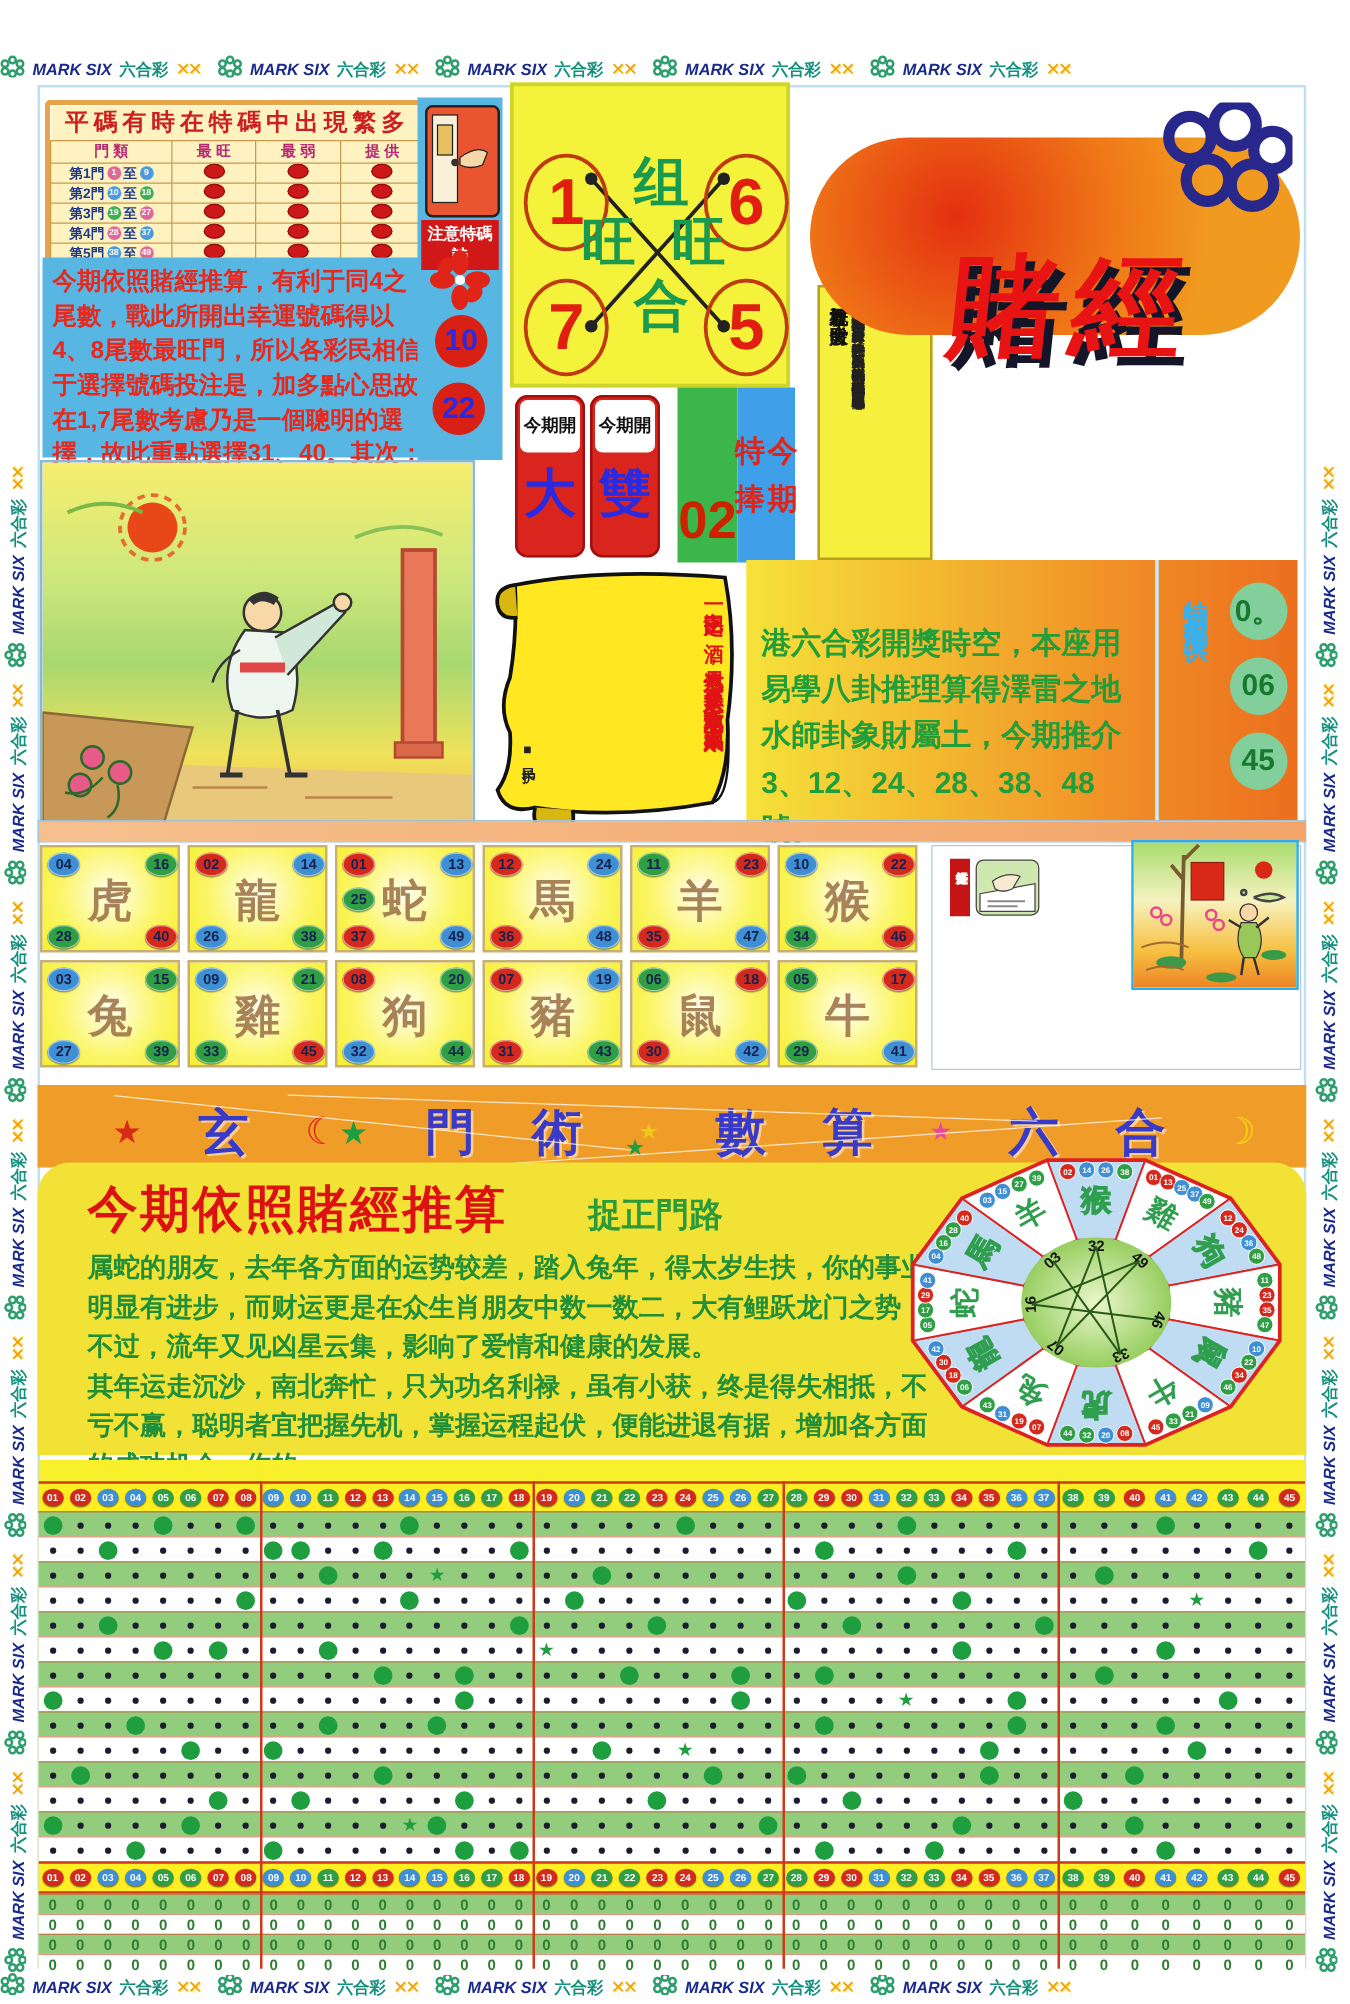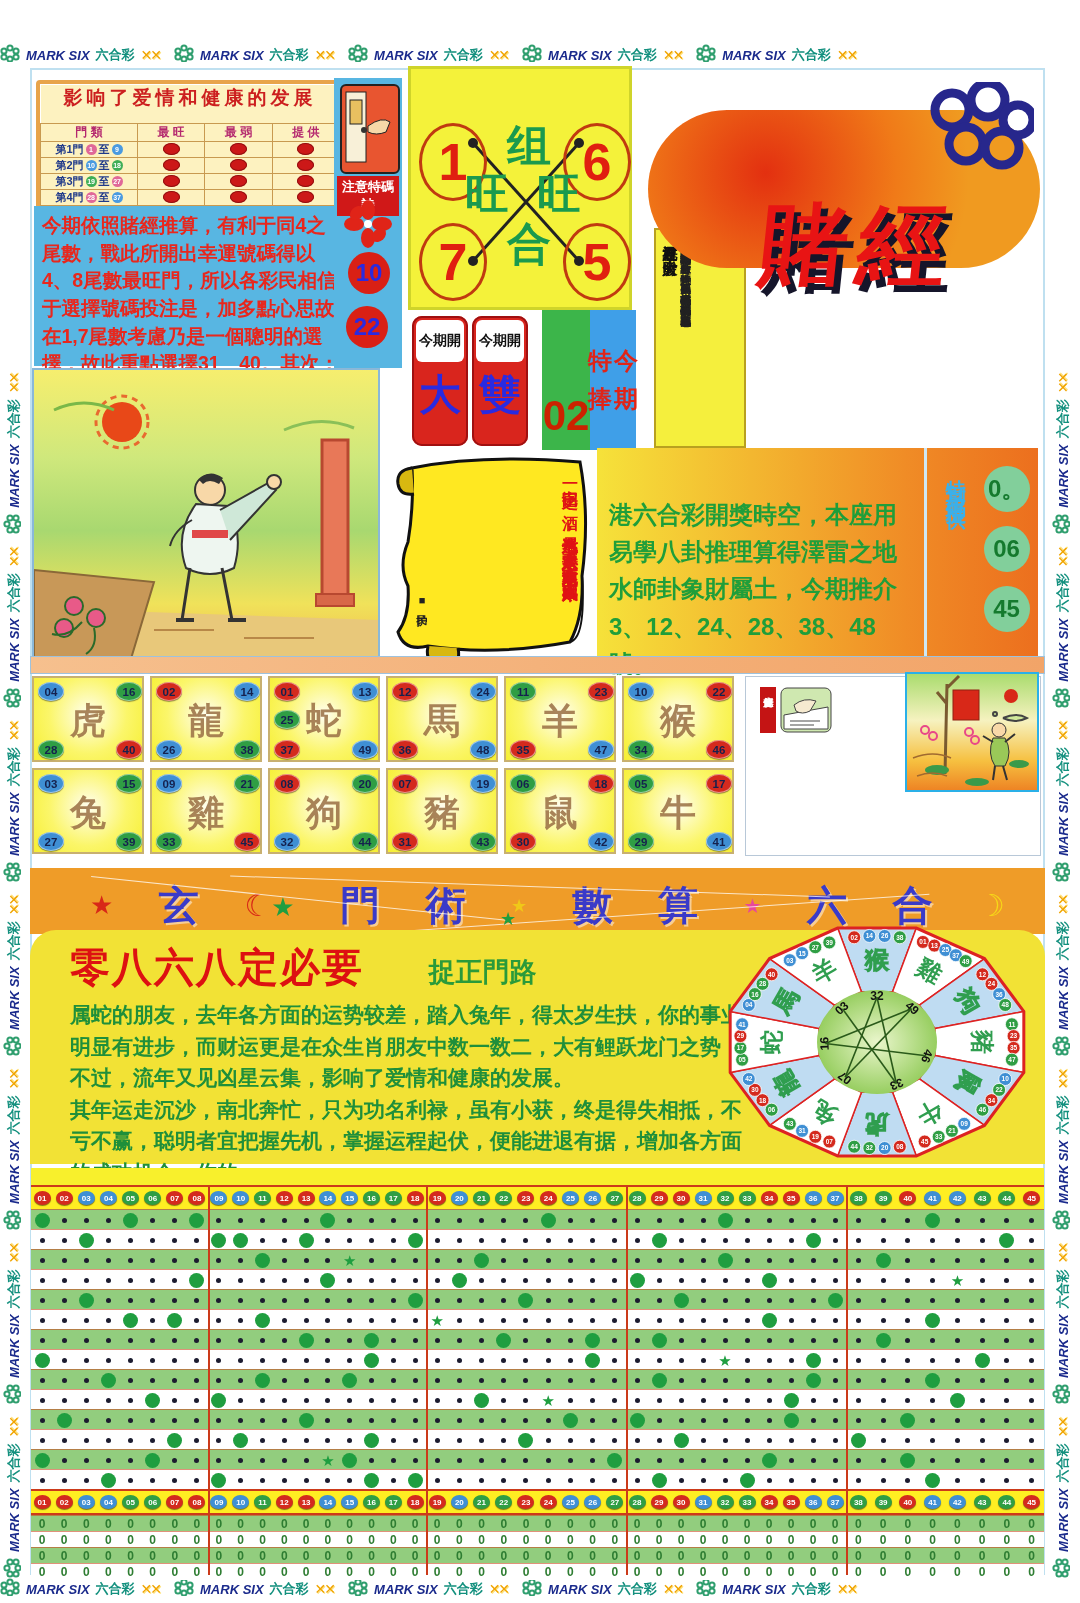--- a/index.html
+++ b/index.html
@@ -9,21 +9,21 @@
   
   .strip{display:flex;align-items:center;gap:14px;white-space:nowrap;overflow:hidden;}
   .strip .unit{display:flex;align-items:center;gap:6px;}
   .strip .mk{color:#1a2a8c;font-weight:bold;font-style:italic;font-size:13px;}
   .strip .cn{color:#13907e;font-weight:bold;font-size:13px;}
   .strip .xx{color:#f0a300;font-weight:bold;font-size:14px;text-shadow:1px 1px 0 #ffe27a;letter-spacing:-2px;}
   .rings{display:inline-block;}
   
   .hot{left:36px;top:80px;width:300px;height:126px;background:#fdf2c0;border:4px solid #e8a44a;border-radius:4px;box-shadow:0 0 0 1px #fff inset;}
   .hot-title{color:#cc1f1f;font-weight:bold;font-size:19px;text-align:center;letter-spacing:4px;padding-top:1px;}
-  .hot table{border-collapse:collapse;width:100%;margin-top:12px;}
+  .hot table{border-collapse:collapse;width:100%;margin-top:1px;}
   .hot th{color:#b4286e;font-size:12px;font-weight:bold;border:1px solid #c89a50;padding:0;}
   .hot td{border:1px solid #c89a50;text-align:center;padding:0;height:15px;font-size:11px;}
   .gatecell{display:flex;align-items:center;justify-content:center;gap:2px;color:#203a8a;font-weight:bold;}
   .rangec{display:inline-flex;align-items:center;justify-content:center;width:11px;height:11px;border-radius:50%;color:#fff;font-size:7px;font-weight:bold;}
   .reddot{display:inline-block;width:17px;height:12px;border-radius:50%;background:#cc1818;box-shadow:0 0 0 1px #901010 inset;}
   
   .bluenote{left:34px;top:206px;width:318px;height:160px;background:#58b6e2;color:#e8271d;
             font-weight:bold;font-size:19.5px;line-height:1.42;padding:6px 8px;box-sizing:border-box;}
   
   .sidecol{left:334px;top:78px;width:68px;height:290px;background:#58b6e2;}
@@ -513,21 +513,21 @@
       <span class="mk">MARK SIX</span>
       <span class="cn">六合彩</span>
       <span class="xx">✕✕</span>
         </span>
       </div>
     </div>
 
   <div class="abs" style="left:30px;top:68px;width:1015px;height:1507px;border:2px solid #bfe0f0;box-sizing:border-box;"></div>
 
   <div class="abs hot">
-    <div class="hot-title">影响了爱情和健康的发展</div>
+    <div class="hot-title">平碼有時在特碼中出現繁多</div>
     <table>
         <thead>
           <tr id="hot-head">
             <th>門 類</th>
             <th>最 旺</th>
             <th>最 弱</th>
             <th>提 供</th>
           </tr>
         </thead>
         <tbody id="hot-body">
@@ -896,21 +896,21 @@
       <span class="star" style="color:#e8489a;font-size:20px;">★</span>
       <span class="bch">六</span>
       <span class="bch">合</span>
       <span style="color:#f6d818;font-size:30px;">☽</span>
     </div>
     <span class="star abs" style="left:470px;top:40px;color:#1f9e40;font-size:18px;">★</span>
   </div>
 
   <div class="abs fortune">
     <div>
-      <span class="ftitle">零八六八定必要</span>
+      <span class="ftitle">今期依照賭經推算</span>
       <span class="fsub">捉正門路</span>
     </div>
     <div class="fbody">属蛇的朋友，去年各方面的运势较差，踏入兔年，得太岁生扶，你的事业明显有进步，而财运更是在众生肖朋友中数一数二，大有鲤跃龙门之势；不过，流年又见凶星云集，影响了爱情和健康的发展。</div>
     <div class="fbody" style="margin-top:0;">其年运走沉沙，南北奔忙，只为功名利禄，虽有小获，终是得失相抵，不亏不赢，聪明者宜把握先机，掌握运程起伏，便能进退有据，增加各方面的成功机会。你的</div>
     <div class="fbody" style="margin-top:0;">总运得分：80分</div>
   </div>
 
   <div class="abs wheel"><svg id="wheel-svg" width="322" height="248" viewBox="0 0 322 248">
         <path d="M145.47085729384875,73.77185703296846 L121.65950514441684,10.020752497889944 L200.34049485558316,10.020752497889944 L176.52914270615125,73.77185703296846 Z" fill="#bfdcf2" stroke="#dd2222" stroke-width="1.5"></path>
         <path d="M176.52914270615125,73.77185703296846 L200.34049485558316,10.020752497889944 L268.48023074035524,40.5613998199874 L203.42640687119285,87.23044737829953 Z" fill="#ffffff" stroke="#dd2222" stroke-width="1.5"></path>

